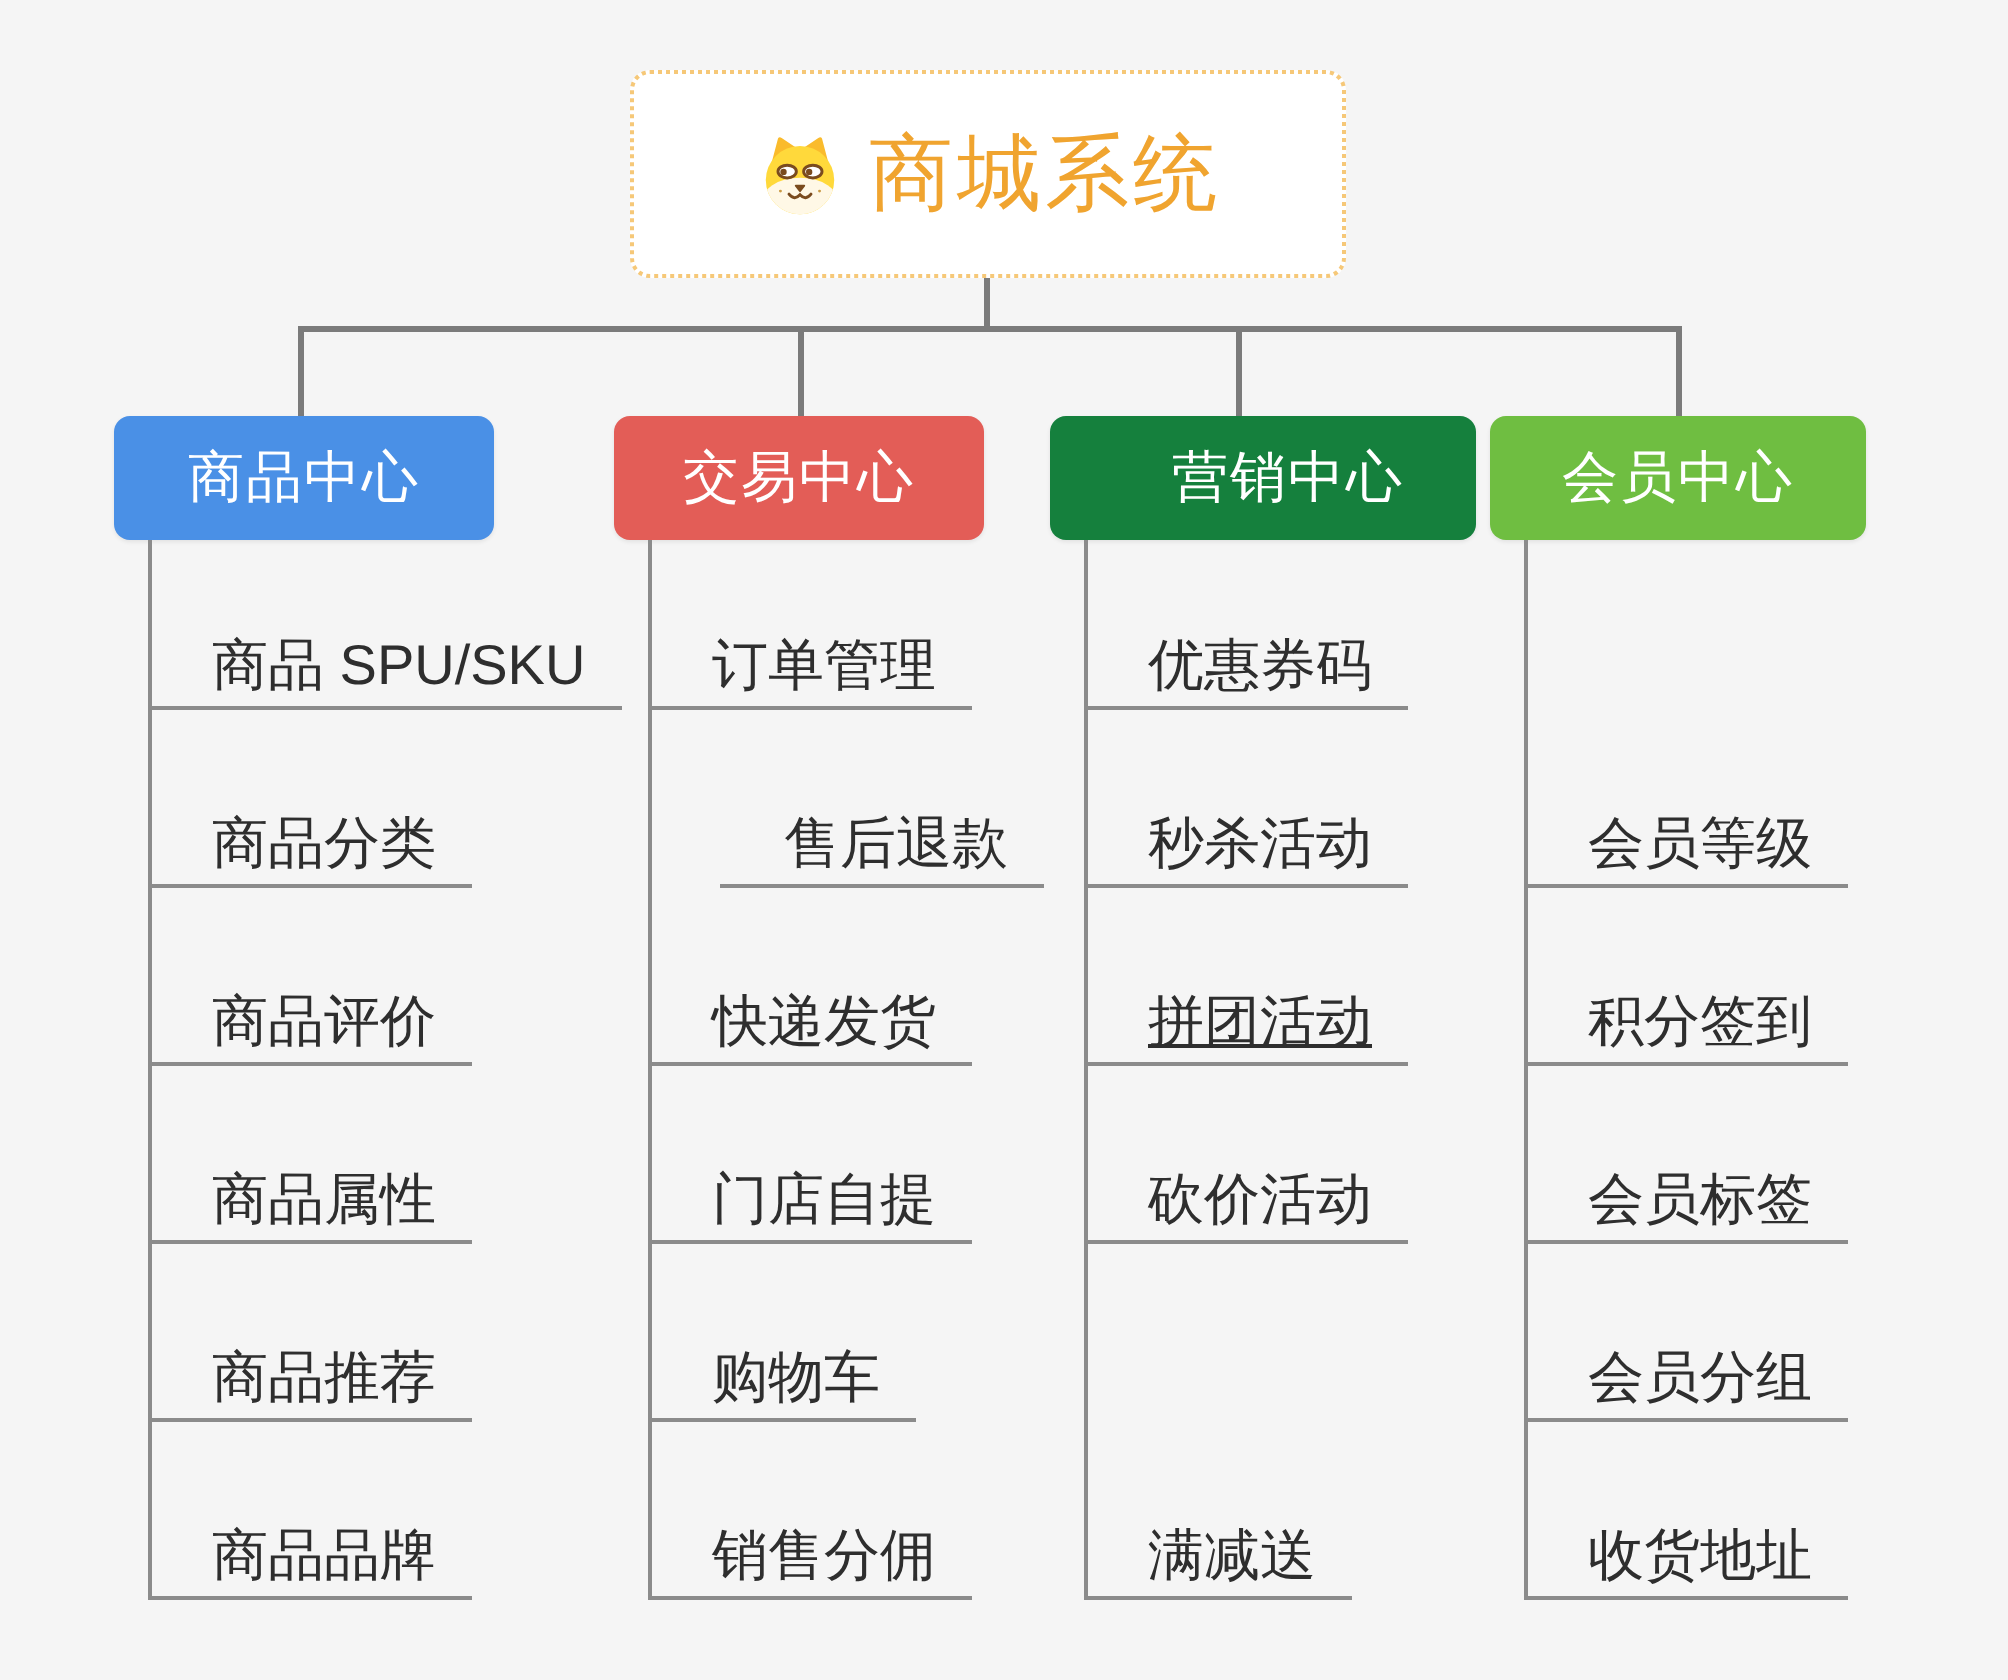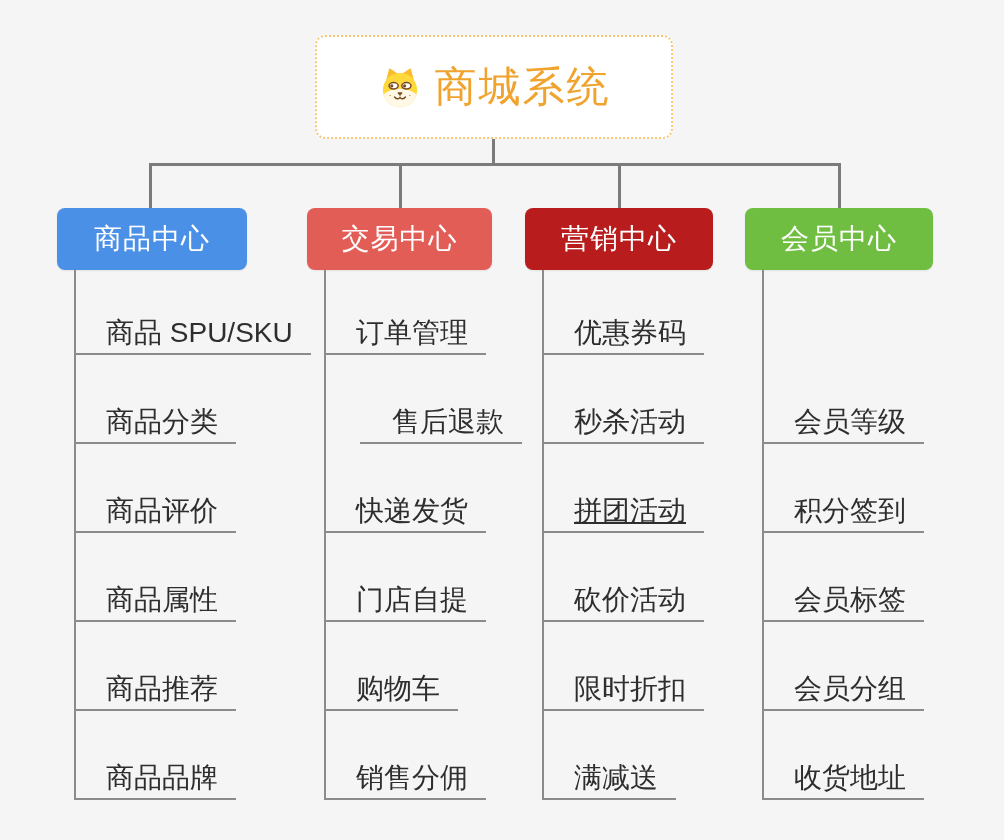--- a/index.html
+++ b/index.html
@@ -122,27 +122,26 @@
         <div class="branch-box" style="width: 185px; background: rgb(227, 93, 87);">交易中心</div>
         <div class="trunk"></div>
         <div class="leaf" style="top: 110px;">订单管理</div>
         <div class="leaf" style="top: 199px; margin-left: 36px;">售后退款</div>
         <div class="leaf" style="top: 288px;">快递发货</div>
         <div class="leaf" style="top: 377px;">门店自提</div>
         <div class="leaf" style="top: 466px;">购物车</div>
         <div class="leaf" style="top: 555px;">销售分佣</div>
       </div>
       <div class="branch" style="left: 525px;">
-        <div class="branch-box" style="width: 188px; background: #b91c1c;">营销中心</div>
+        <div class="branch-box" style="width: 188px; background: #15803d; padding-left: 25px;">营销中心</div>
         <div class="trunk"></div>
         <div class="leaf" style="top: 110px;">优惠券码</div>
         <div class="leaf" style="top: 199px;">秒杀活动</div>
         <div class="leaf" style="top: 288px; text-decoration: underline;">拼团活动</div>
         <div class="leaf" style="top: 377px;">砍价活动</div>
-        <div class="leaf" style="top: 466px;">限时折扣</div>
         <div class="leaf" style="top: 555px;">满减送</div>
       </div>
       <div class="branch" style="left: 745px;">
         <div class="branch-box" style="width: 188px; background: rgb(111, 190, 65);">会员中心</div>
         <div class="trunk"></div>
         <div class="leaf" style="top: 199px;">会员等级</div>
         <div class="leaf" style="top: 288px;">积分签到</div>
         <div class="leaf" style="top: 377px;">会员标签</div>
         <div class="leaf" style="top: 466px;">会员分组</div>
         <div class="leaf" style="top: 555px;">收货地址</div>

